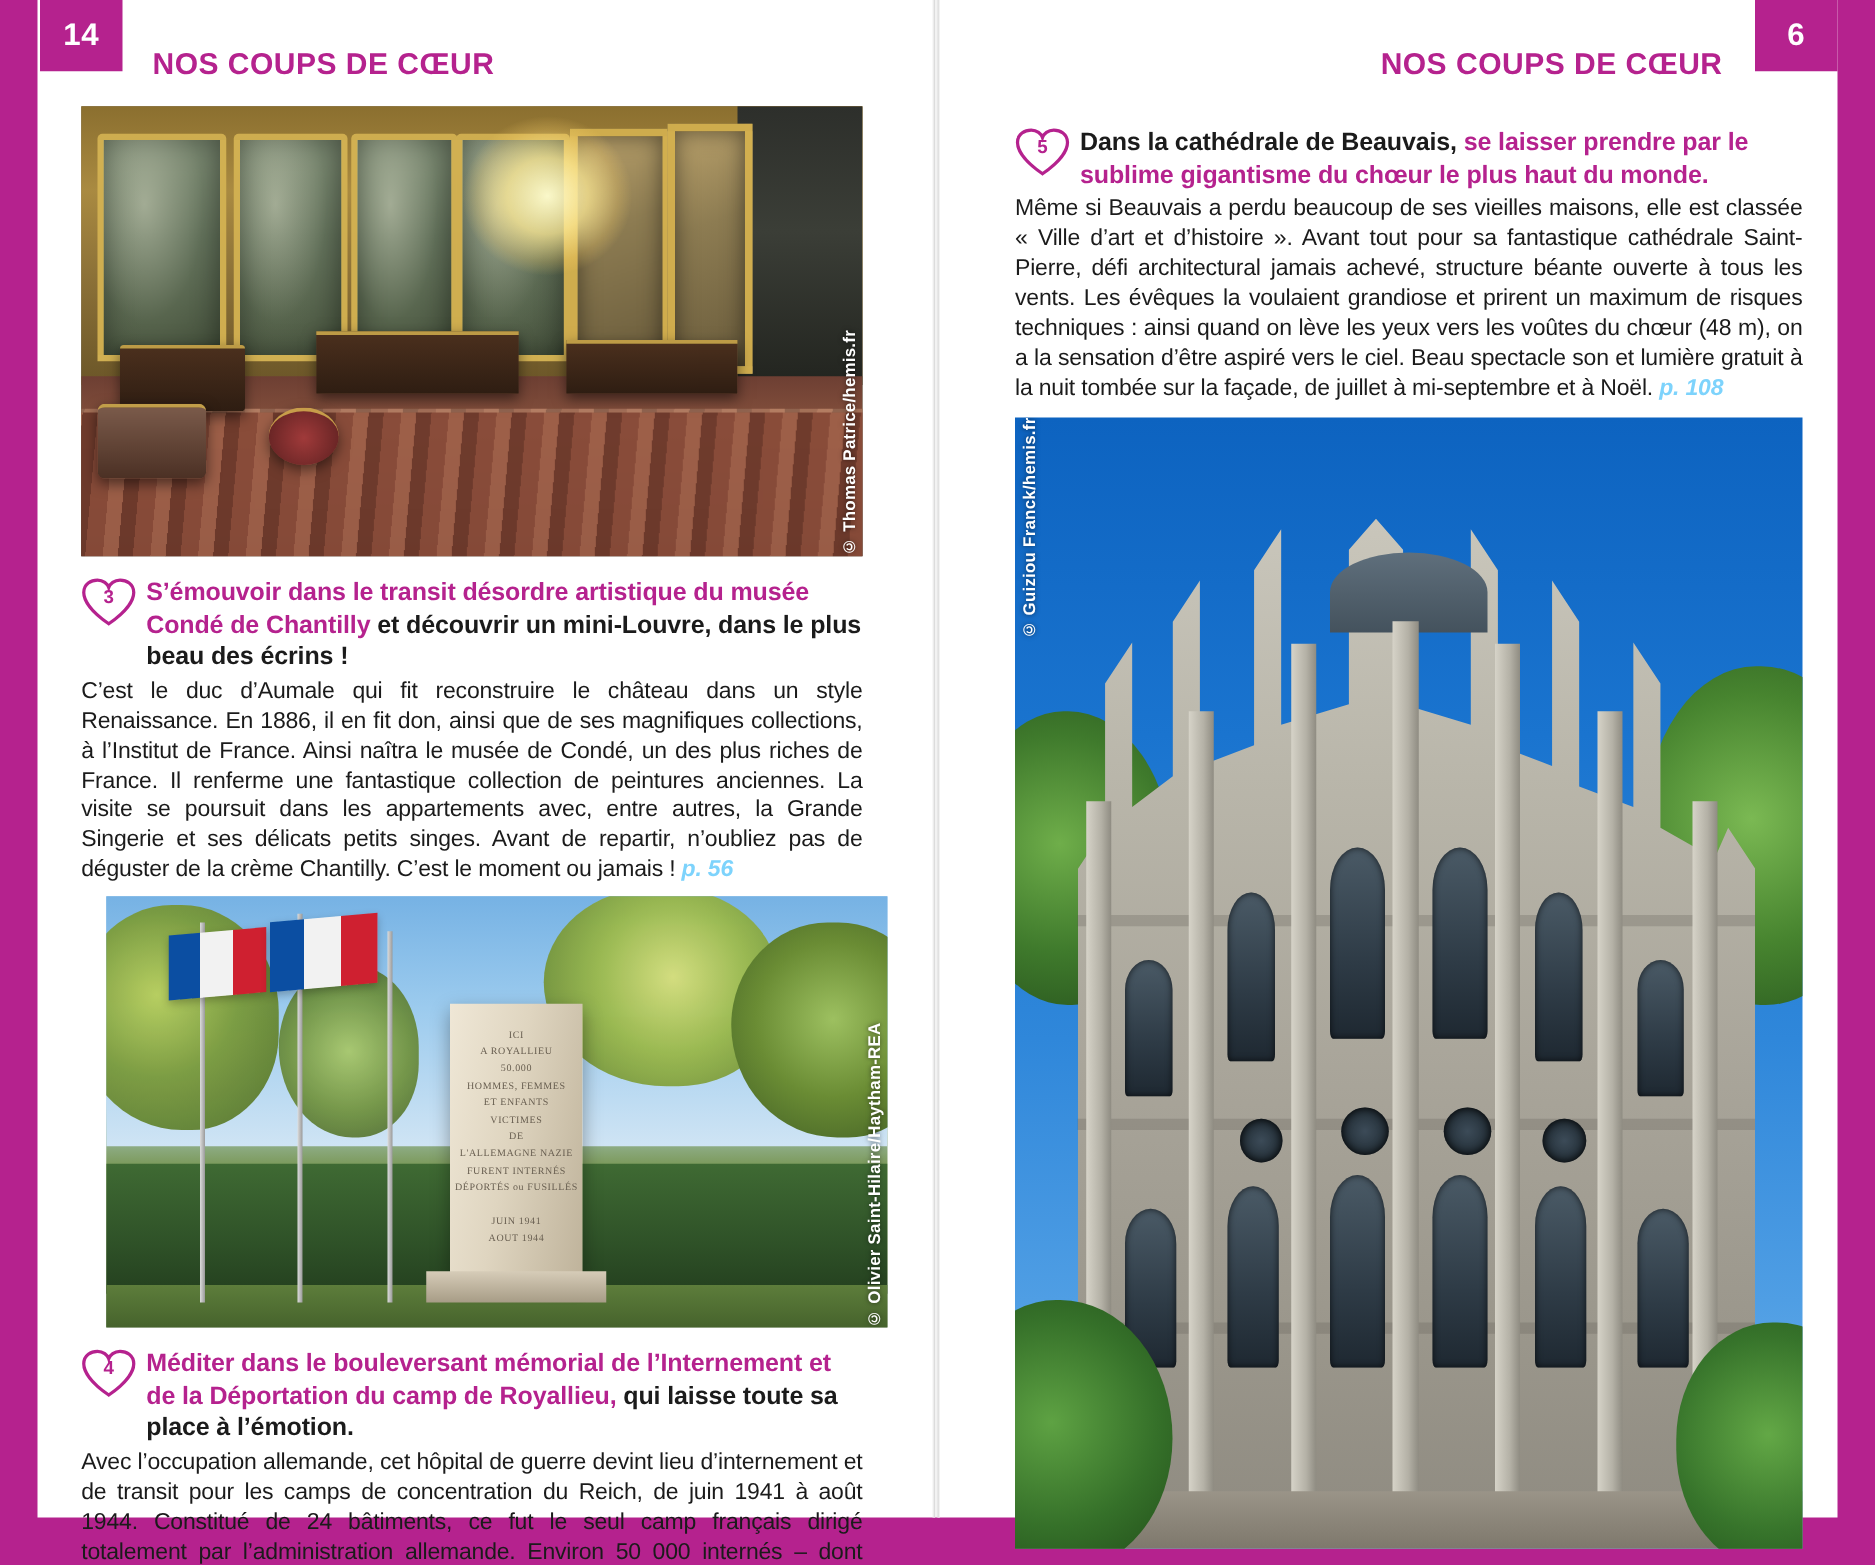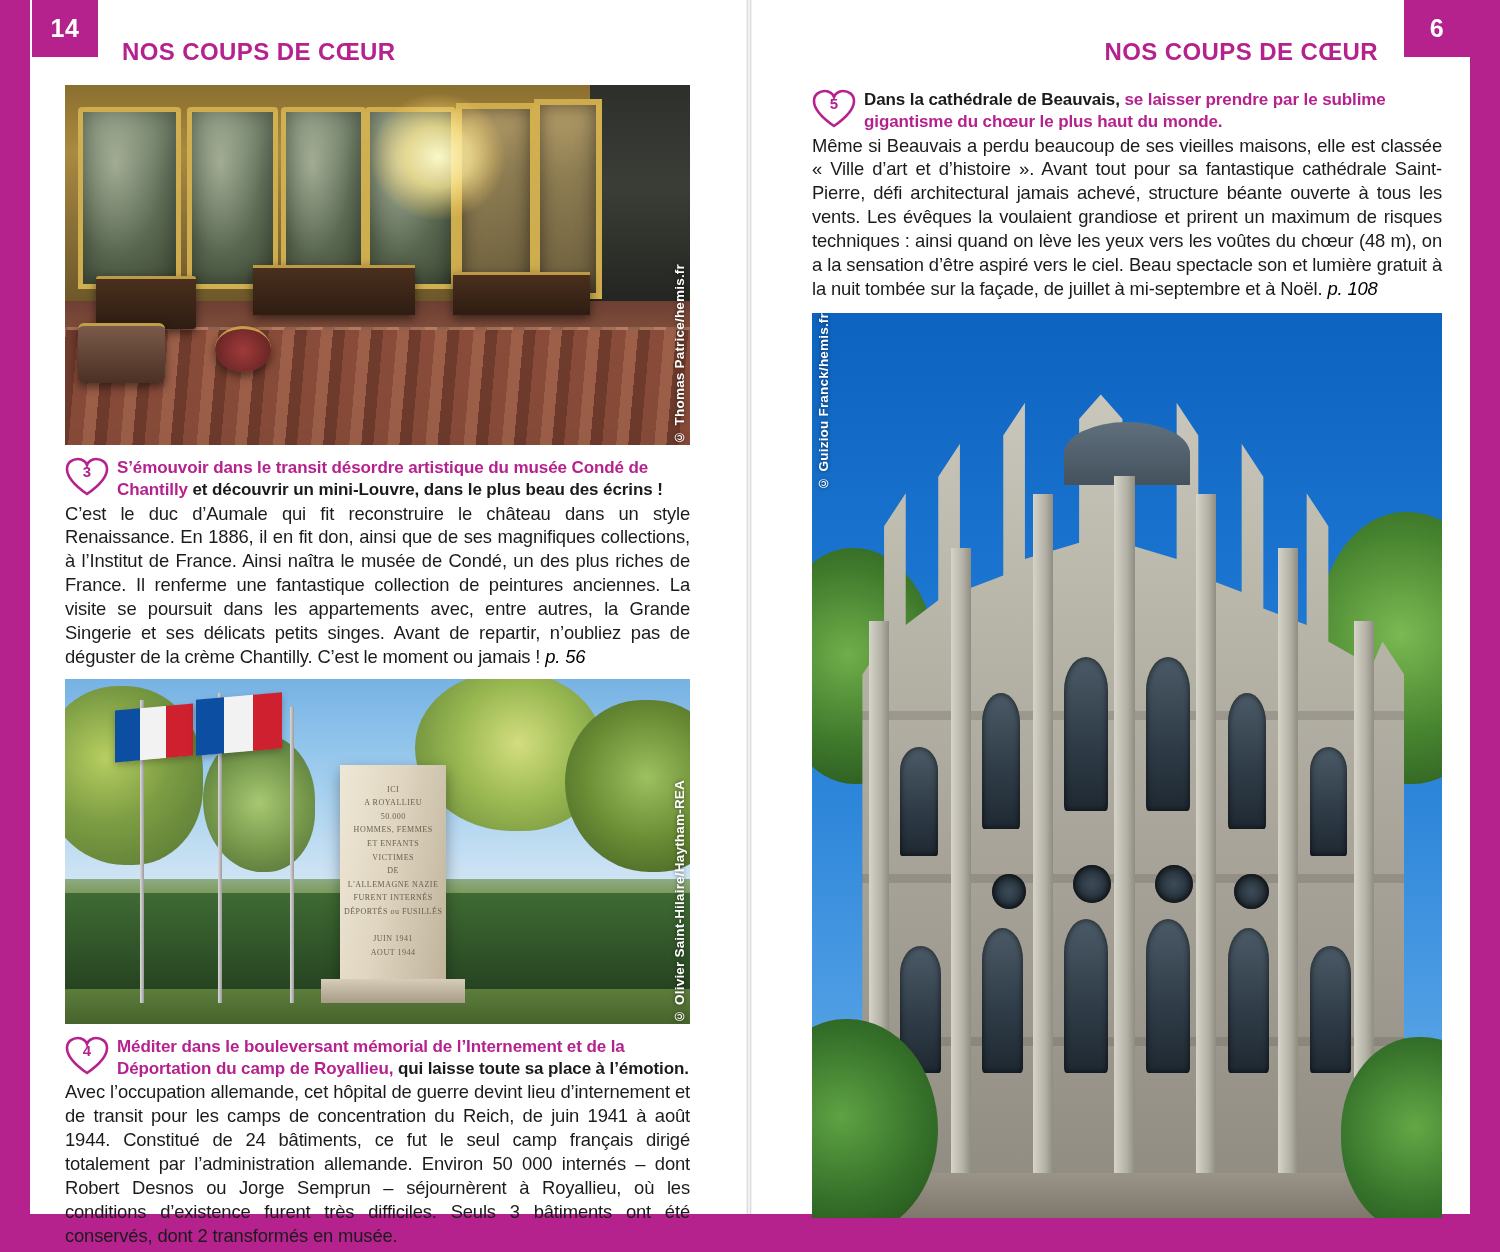--- a/index.html
+++ b/index.html
@@ -123,32 +123,32 @@
   .ph3 .ground{position:absolute;left:0;right:0;bottom:0;height:5%;
     background:linear-gradient(180deg,#9a9488 0%,#7e786c 100%);}
 
   
   .intro{position:relative;padding-left:52px;margin-top:12px;}
   .heart{
     position:absolute;left:0;top:0px;width:44px;height:40px;
   }
   .heart svg{display:block;}
   h2.lede{
-    margin:4px 0 0 0;font-size:17px;line-height:1.28;font-weight:bold;
+    margin:17px 0 0 0;font-size:20px;line-height:1.28;font-weight:bold;
     color:#B5228E;letter-spacing:-.1px;
   }
   h2.lede .blk{color:#1b1b1b;}
   p.body{
     margin:1px 0 0 0;padding:0;
     font-size:18.4px;line-height:1.30;color:#1b1b1b;
     text-align:justify;letter-spacing:-.15px;
     font-family:"Liberation Sans", sans-serif;
   }
-  .pref{color:#000000;font-style:italic;font-weight:normal;}
-  .block{margin-top:10px;}
+  .pref{color:#7dd3fc;font-style:italic;font-weight:bold;}
+  .block{margin-top:10px;margin-left:20px;}
 </style>
 </head>
 <body>
 
 <div class="spread">
 
   <div class="page page-left"></div>
   <div class="page page-right"></div>
   <div class="gutter">
       <i style="left:1px"></i>

